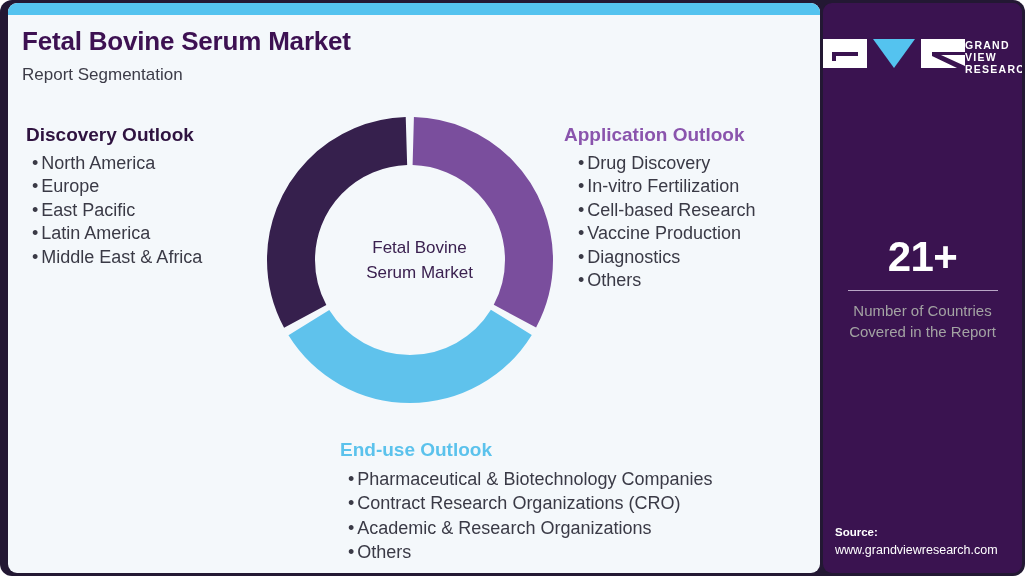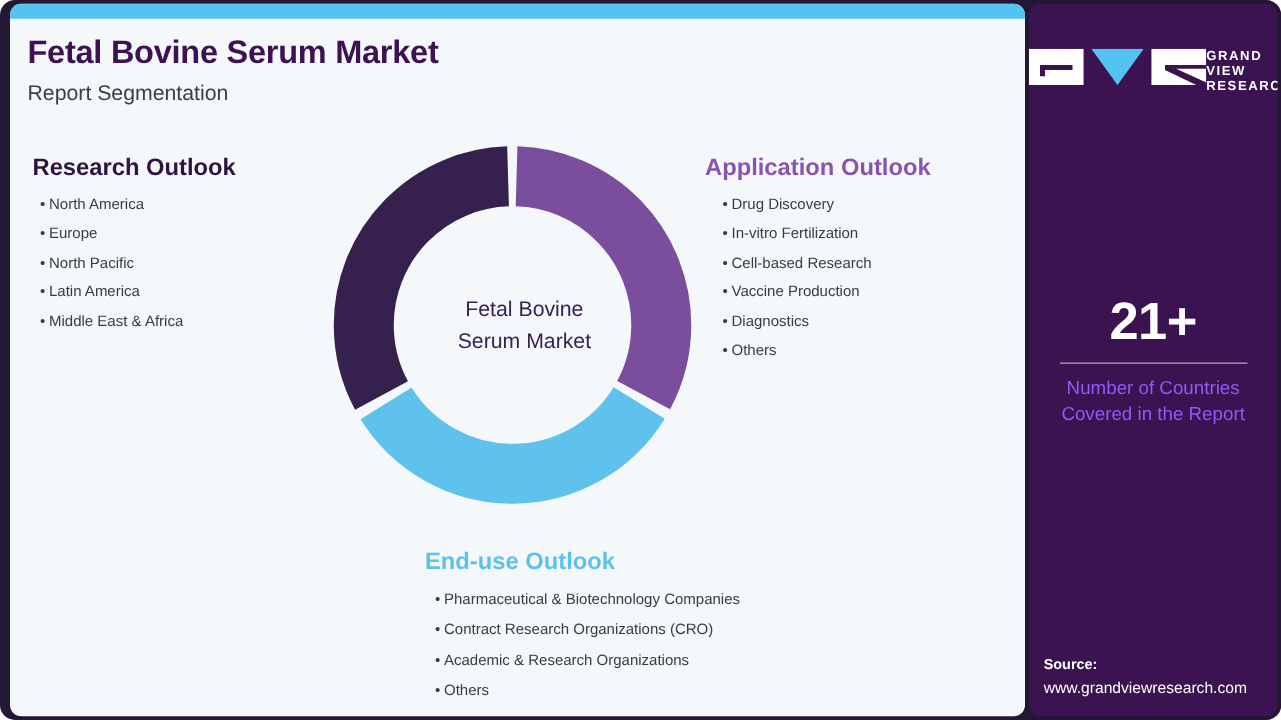--- a/index.html
+++ b/index.html
@@ -50,21 +50,21 @@
   
   .outlook-block { position:absolute; }
   .outlook-heading {
     font-size:19px;
     font-weight:bold;
     line-height:1.2;
     margin-bottom:5px;
   }
   .outlook-list { list-style:none; }
   .outlook-list li {
-    font-size:12px;
+    font-size:18px;
     color:#3a3a46;
     line-height:23.5px;
     white-space:nowrap;
   }
   .outlook-list li .bullet { margin-right:3px; }
 
   #regional-block { left:18px; top:121px; }
   #regional-block .outlook-heading { color:#2f1340; }
   #regional-block .outlook-list li { padding-left:6px; }
 
@@ -140,21 +140,21 @@
     line-height:1.05;
     letter-spacing:-0.5px;
   }
   .stat-divider {
     width:150px; height:1px;
     background:#b9a6c6;
     margin:11px auto 9px auto;
   }
   .stat-caption {
     font-size:15px;
-    color:#8b5cf6;
+    color:#a3a3a3;
     line-height:21px;
   }
   .source-block {
     position:absolute;
     left:12px; bottom:14px;
     width:180px;
   }
   .source-label {
     font-size:11.5px;
     font-weight:bold;
@@ -175,25 +175,25 @@
   <div class="content-panel">
 
     <div class="top-accent-bar"></div>
 
     <div class="header-block">
       <div class="report-title">Fetal Bovine Serum Market</div>
       <div class="report-subtitle">Report Segmentation</div>
     </div>
 
     <div class="outlook-block" id="regional-block">
-      <div class="outlook-heading">Research Outlook</div>
+      <div class="outlook-heading">Discovery Outlook</div>
       <ul class="outlook-list">
         <li><span class="bullet">•</span><span>North America</span></li>
         <li><span class="bullet">•</span><span>Europe</span></li>
-        <li><span class="bullet">•</span><span>North Pacific</span></li>
+        <li><span class="bullet">•</span><span>East Pacific</span></li>
         <li><span class="bullet">•</span><span>Latin America</span></li>
         <li><span class="bullet">•</span><span>Middle East &amp; Africa</span></li>
       </ul>
     </div>
 
     <div class="outlook-block" id="application-block">
       <div class="outlook-heading">Application Outlook</div>
       <ul class="outlook-list">
         <li><span class="bullet">•</span><span>Drug Discovery</span></li>
         <li><span class="bullet">•</span><span>In-vitro Fertilization</span></li>

